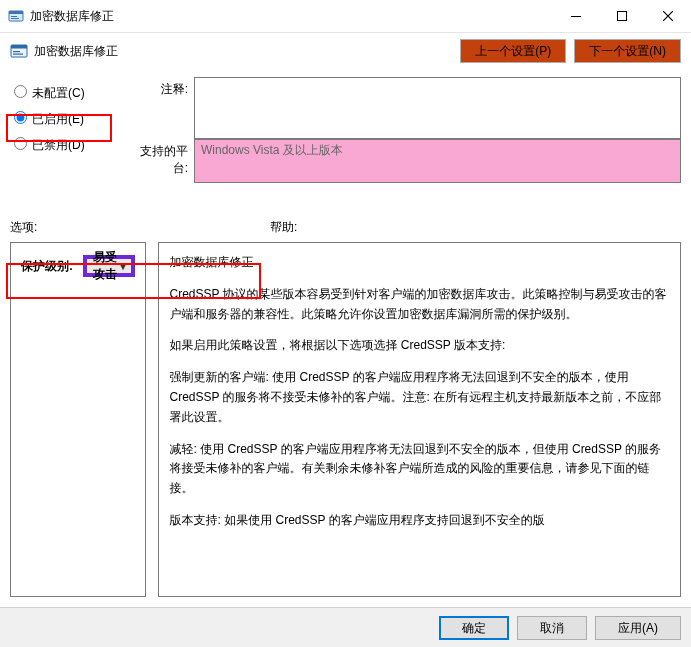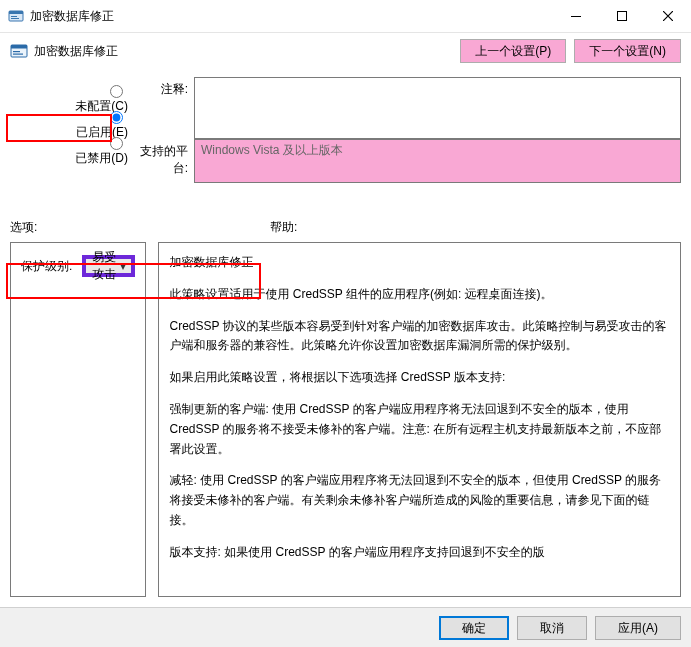--- a/index.html
+++ b/index.html
@@ -34,43 +34,42 @@
   
   .header {
     display: flex; align-items: center;
     padding: 6px 10px 10px 10px;
     border-top: 1px solid #e5e5e5;
   }
   .header .big-icon { width: 18px; height: 18px; margin-right: 6px; display:inline-block; }
   .header .header-title { font-size: 12px; flex: 0 0 auto; }
   .header .spacer { flex: 1 1 auto; }
   .header .btn {
-    background: #f9a8d4;
+    background: #c2410c;
     border: 1px solid #adadad;
     height: 24px; line-height: 22px;
     padding: 0 14px;
     font-size: 12px;
     margin-left: 8px;
     cursor: pointer;
   }
 
   
   .config-area {
     display: flex;
     padding: 4px 10px 0 10px;
   }
   .radio-col {
     width: 118px;
     padding-top: 8px;
   }
   .radio-item {
-    display: flex; align-items: flex-end;
+    display: flex; align-items: flex-start;
     height: 26px;
     padding-left: 4px;
-    flex-direction: column;
   }
   .radio-item input { margin: 0 5px 0 0; }
 
   .config-right {
     flex: 1 1 auto;
     display: grid;
     grid-template-columns: 66px 1fr;
     align-items: start;
   }
   .config-right .lbl { text-align: right; padding-right: 6px; padding-top: 4px; }
@@ -104,21 +103,21 @@
   .panes {
     display: flex;
     padding: 0 10px;
     height: 355px;
   }
   .pane {
     border: 1px solid #7a7a7a;
     background: #fff;
     overflow: auto;
   }
-  .pane-left { width: 254px; margin-right: 12px; padding: 12px 10px; }
+  .pane-left { width: 254px; margin-right: 12px; padding: 12px 10px; font-weight: bold; }
   .pane-right { flex: 1 1 auto; padding: 10px 10px; line-height: 1.65; }
 
   .option-row { display: flex; align-items: center; gap: 10px; }
   .option-label { white-space: nowrap; }
   .combo {
     flex: 1 1 auto;
     height: 22px;
     background: #e9e9e9;
     border: 4px solid #6d28d9;
     display: flex; align-items: center;
@@ -250,21 +249,20 @@
     <div class="option-row">
       <span class="option-label">保护级别:</span>
       <div class="combo">
         <span>易受攻击</span>
         <span class="chev">▾</span>
       </div>
     </div>
   </div>
   <div class="pane pane-right">
     <p class="help-para">加密数据库修正</p>
-    <p class="help-para">此策略设置适用于使用 CredSSP 组件的应用程序(例如: 远程桌面连接)。</p>
     <p class="help-para">CredSSP 协议的某些版本容易受到针对客户端的加密数据库攻击。此策略控制与易受攻击的客户端和服务器的兼容性。此策略允许你设置加密数据库漏洞所需的保护级别。</p>
     <p class="help-para">如果启用此策略设置，将根据以下选项选择 CredSSP 版本支持:</p>
     <p class="help-para">强制更新的客户端: 使用 CredSSP 的客户端应用程序将无法回退到不安全的版本，使用 CredSSP 的服务将不接受未修补的客户端。注意: 在所有远程主机支持最新版本之前，不应部署此设置。</p>
     <p class="help-para">减轻: 使用 CredSSP 的客户端应用程序将无法回退到不安全的版本，但使用 CredSSP 的服务将接受未修补的客户端。有关剩余未修补客户端所造成的风险的重要信息，请参见下面的链接。</p>
     <p class="help-para">版本支持: 如果使用 CredSSP 的客户端应用程序支持回退到不安全的版</p>
   </div>
 </div>
 
 <div class="highlight" style="left:6px; top:114px; width:106px; height:28px;"></div>
 <div class="highlight" style="left:6px; top:263px; width:255px; height:36px;"></div>

